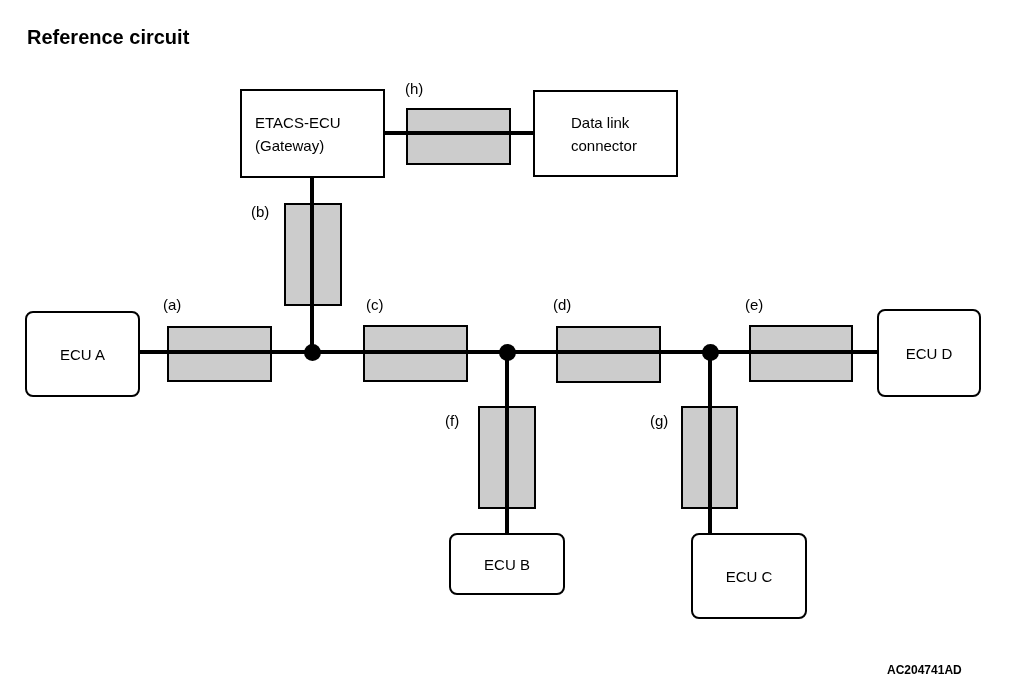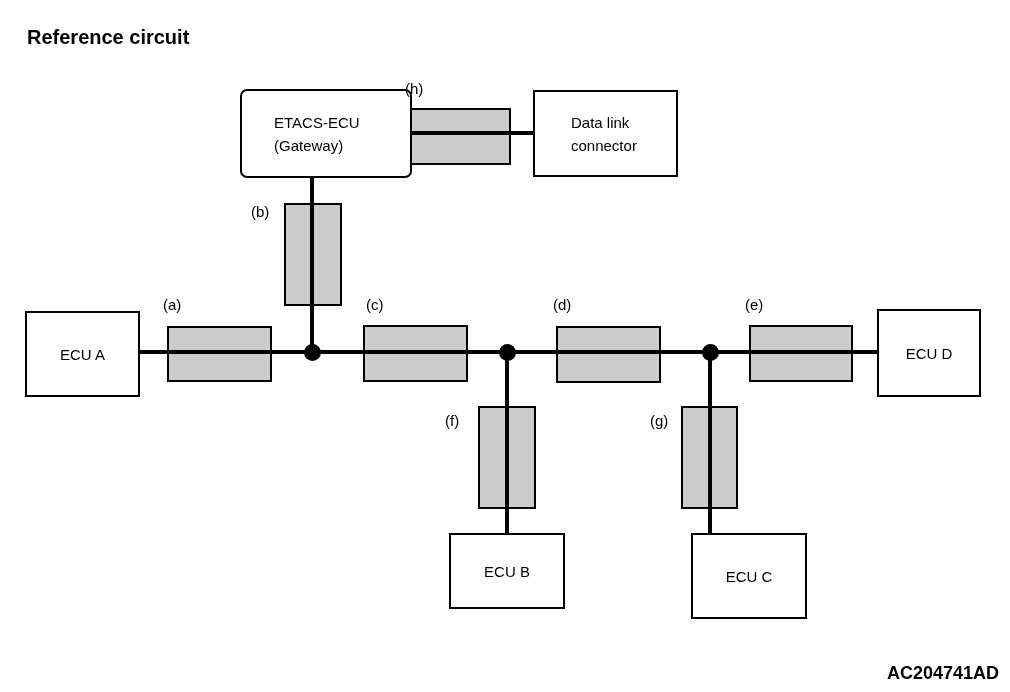--- a/index.html
+++ b/index.html
@@ -26,51 +26,52 @@
     left: 27px; top: 26px;
     font-size: 20px;
     color: var(--text);
     white-space: nowrap;
     font-weight: bold;
   }
 
   .figure-code {
     position: absolute;
     left: 887px; top: 663px;
-    font-size: 18px;
+    font-size: 12px;
     font-weight: bold;
     color: var(--text);
     white-space: nowrap;
   }
 
   
   .node {
     position: absolute;
     background: var(--box-fill);
     border: 2px solid var(--line);
     font-size: 15px;
     color: var(--text);
     z-index: 4;
   }
   .node.centered {
     display: flex;
     align-items: center;
     justify-content: center;
+    border-radius: 8px;
   }
   .node.two-line {
     display: flex;
     flex-direction: column;
     justify-content: center;
     line-height: 23px;
   }
 
-  .node-etacs    { left: 240px; top: 89px;  width: 172px; height: 89px; padding-left: 32px; border-radius: 7px; }
+  .node-etacs    { left: 240px; top: 89px;  width: 145px; height: 89px; padding-left: 13px; }
   .node-datalink { left: 533px; top: 90px;  width: 145px; height: 87px; padding-left: 36px; }
   .node-ecu-a    { left: 25px;  top: 311px; width: 115px; height: 86px; }
-  .node-ecu-b    { left: 449px; top: 533px; width: 116px; height: 76px; }
+  .node-ecu-b    { left: 449px; top: 533px; width: 116px; height: 62px; }
   .node-ecu-c    { left: 652px; top: 533px; width: 116px; height: 86px; margin-left: 39px; }
   .node-ecu-d    { left: 877px; top: 309px; width: 104px; height: 88px; }
 
   
   .segment {
     position: absolute;
     background: var(--connector-fill);
     border: 2px solid var(--line);
     z-index: 1;
   }

